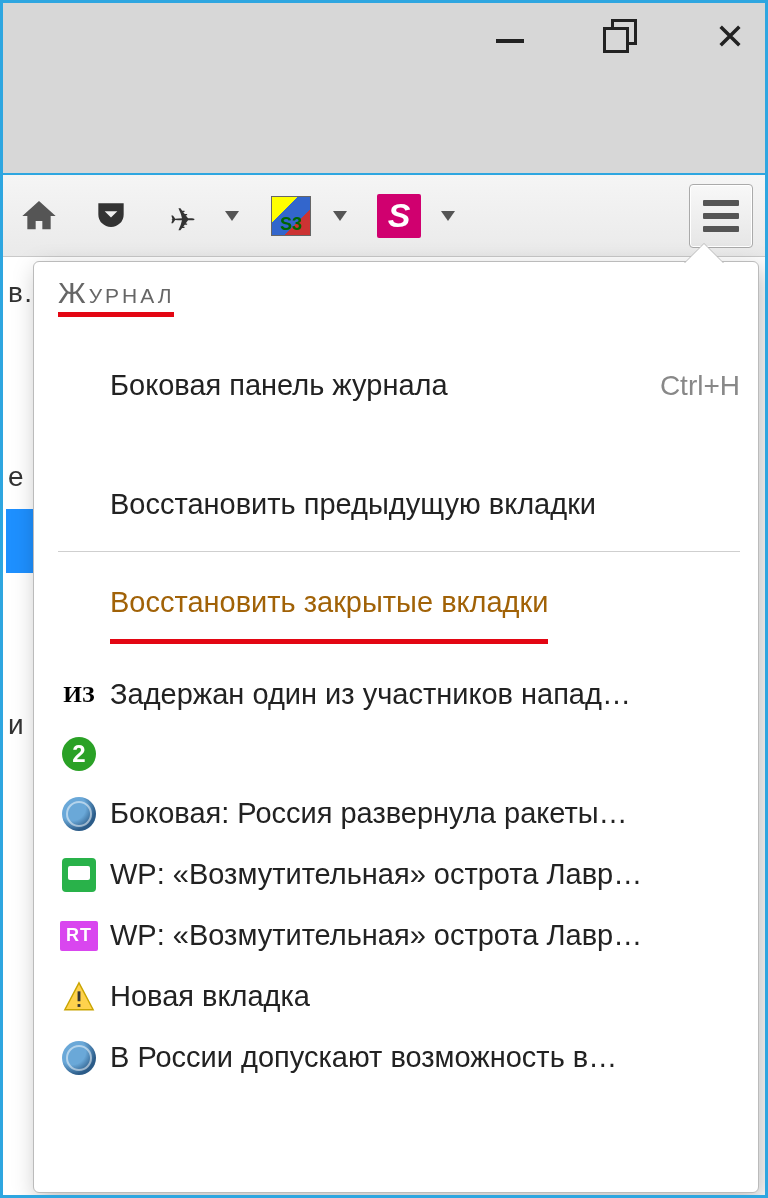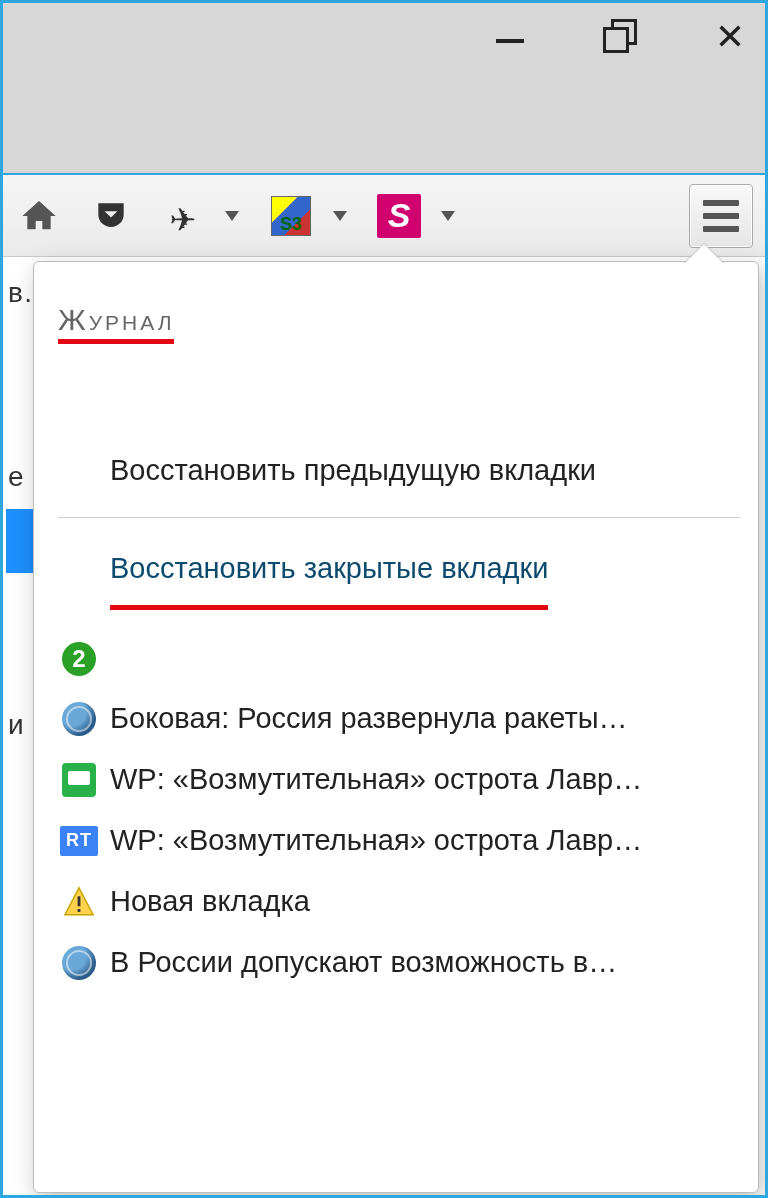--- a/index.html
+++ b/index.html
@@ -103,21 +103,21 @@
 
   
   .panel{
     position:absolute;
     left:30px; right:6px; top:258px;
     height: 932px;
     background:#fff;
     border:1px solid #bbb;
     border-radius:6px;
     box-shadow: 4px 8px 24px rgba(0,0,0,.25);
-    padding: 37px 18px 8px 24px;
+    padding: 10px 18px 8px 24px;
   }
   .panel::before{
     content:""; position:absolute; top:-18px; right:34px;
     width:0;height:0;border-left:20px solid transparent;border-right:20px solid transparent;
     border-bottom:20px solid #fff;
     filter: drop-shadow(0 -1px 0 #bbb);
   }
 
   .panel-heading{
     font-family:"Segoe UI", sans-serif;
@@ -135,21 +135,21 @@
     display:flex; align-items:center;
     font-size:29px; color:#222;
     padding: 14px 0 14px 52px;
     white-space:nowrap; overflow:hidden; text-overflow:ellipsis;
     position:relative; min-height:58px;
   }
   .menu-item .shortcut{
     margin-left:auto; color:#888; font-size:28px; padding-left:16px;
   }
   .menu-item.sub-heading{
-    padding-left:52px; font-size:29px; color:#0c4a6e;
+    padding-left:52px; font-size:29px; color:#a16207;
     border-bottom:5px solid #e30613; display:inline-block; margin:8px 0 10px 52px; padding:0 0 4px 0;
   }
   .sub-heading-wrap{padding:8px 0 6px 0;}
   .divider{ height:1px; background:#cfcfcf; margin:16px 0 18px 0;}
 
   .menu-item .favicon{
     position:absolute; left:2px; top:50%; transform:translateY(-50%);
     width:38px;height:38px; display:flex;align-items:center;justify-content:center;
     font-size:24px; font-weight:bold;
   }
@@ -165,21 +165,21 @@
     background:
       radial-gradient(circle at 30% 30%, #6aa8d8 0 40%, #2b5b88 70%);
     position:relative;
   }
   .fav-globe::after{content:"";position:absolute;inset:4px;border:2px solid rgba(255,255,255,.5);border-radius:50%;}
   .fav-wp{
     width:34px;height:34px;background:#29b24a;border-radius:4px;position:relative;
   }
   .fav-wp::after{content:"";position:absolute;left:6px;top:8px;width:22px;height:14px;background:#fff;border-radius:2px;}
   .fav-rt{
-    width:38px;height:30px;background:#3b82f6;color:#fff;font-size:18px;font-weight:700;
+    width:38px;height:30px;background:#d946ef;color:#fff;font-size:18px;font-weight:700;
     display:flex;align-items:center;justify-content:center;border-radius:2px;letter-spacing:1px;
   }
   .fav-warn svg{width:34px;height:34px;}
 </style>
 </head>
 <body>
 
 <div class="titlebar">
   <div class="window-controls">
     <div class="window-btn win-min"></div>
@@ -243,33 +243,41 @@
   <div class="spacer"></div>
   <div class="sliver-row">и</div>
 </div>
 
 <div class="panel">
 
   <div class="panel-heading">Журнал</div>
 
   <div id="actions">
       <div class="menu-item">
+        <span>Боковая панель журнала</span>
+        <span class="shortcut">Ctrl+H</span>
+      </div>
+      <div class="menu-item">
       </div>
       <div class="menu-item">
         <span>Восстановить предыдущую вкладки</span>
       </div>
     </div>
 
   <div class="divider"></div>
 
   <div class="sub-heading-wrap">
     <span class="menu-item sub-heading">Восстановить закрытые вкладки</span>
   </div>
 
   <div id="closed-tabs">
+      <div class="menu-item">
+        <div class="favicon fav-iz">ИЗ</div>
+        <span>Задержан один из участников напад…</span>
+      </div>
       <div class="menu-item">
         <div class="favicon">
           <div class="fav-2">2</div>
         </div>
       </div>
       <div class="menu-item">
         <div class="favicon">
           <div class="fav-globe"></div>
         </div>
         <span>Боковая: Россия развернула ракеты…</span>

